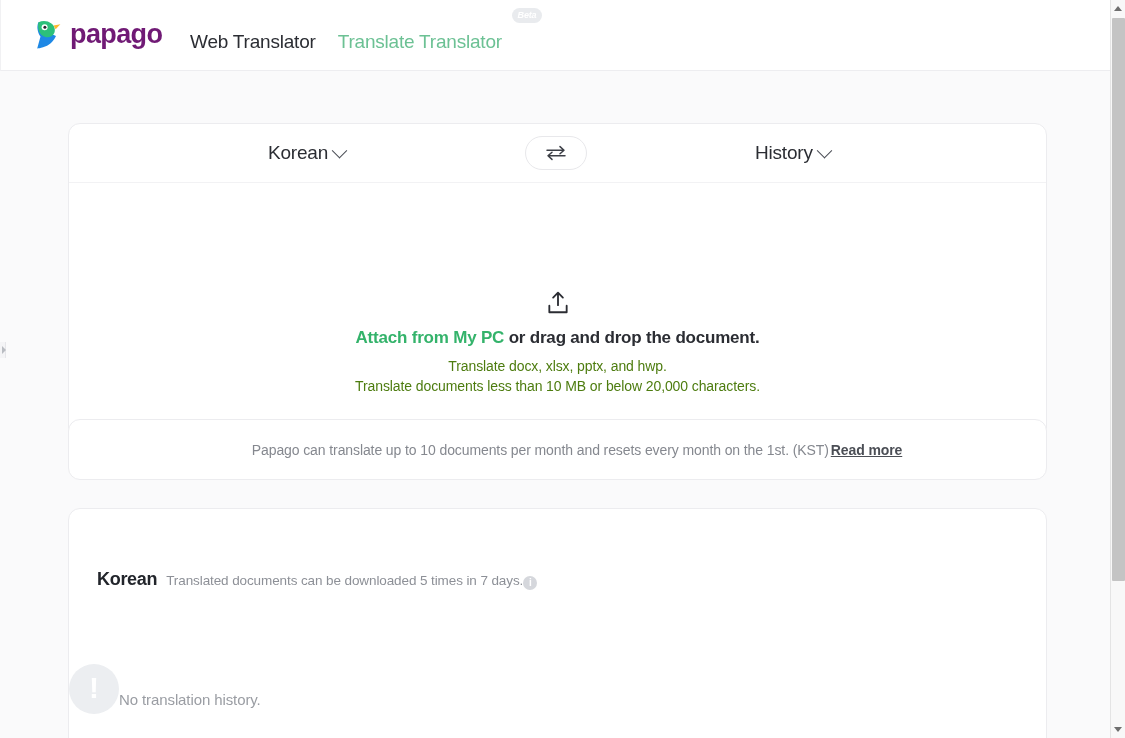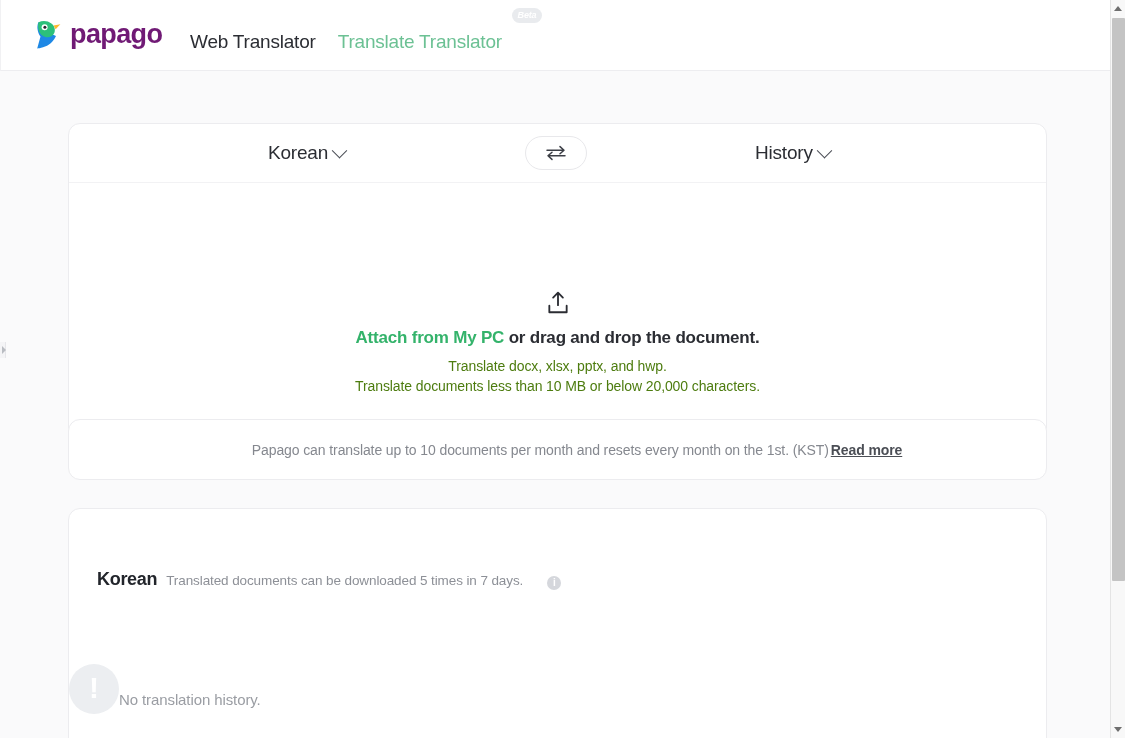--- a/index.html
+++ b/index.html
@@ -219,21 +219,21 @@
     font-weight: 700;
     color: #22252b;
     letter-spacing: -0.3px;
   }
   .history-sub {
     font-size: 13.5px;
     color: #8d9097;
     letter-spacing: -0.1px;
     display: flex;
     align-items: center;
-    gap: 24px;
+    gap: 0;
     margin-top: 36px;
   }
   .info-icon {
     width: 14px; height: 14px;
     border-radius: 50%;
     background: #d5d7dc;
     color: #ffffff;
     font-size: 10px;
     font-weight: 700;
     line-height: 14px;

